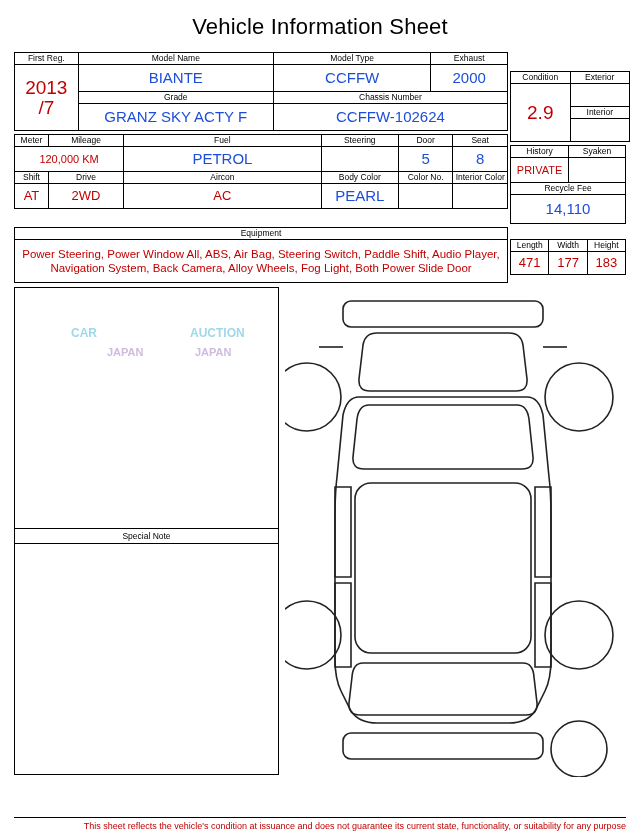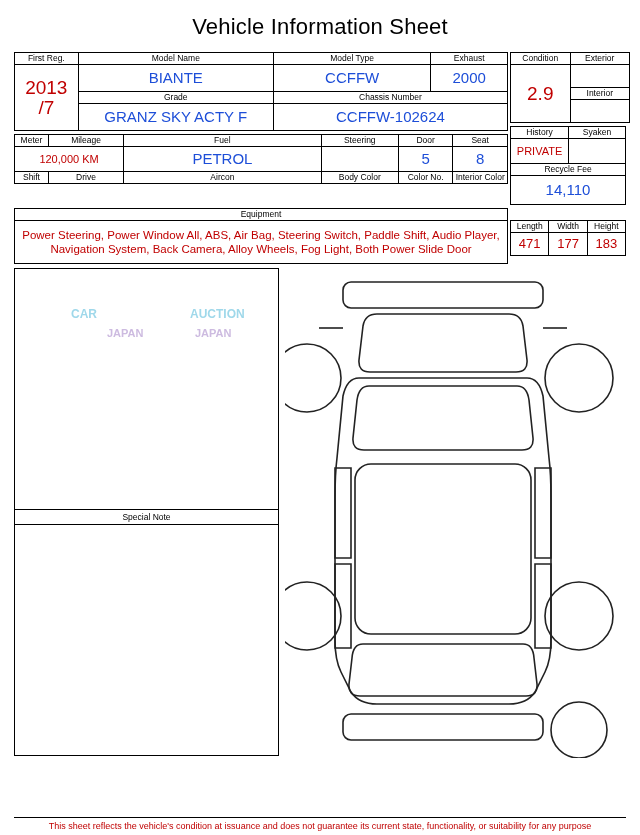--- a/index.html
+++ b/index.html
@@ -116,21 +116,21 @@
   }
   .footer {
     position: absolute;
     left: 14px;
     right: 14px;
     bottom: 4px;
     border-top: 1px solid #000000;
     font-size: 9px;
     color: #c00000;
     padding-top: 3px;
-    text-align: center;
+    text-align: right;
   }
   .wm {
     position: absolute;
     font-size: 12px;
     color: #9fd8ea;
     font-weight: bold;
     pointer-events: none;
     white-space: nowrap;
   }
   .wm2 {
@@ -200,26 +200,34 @@
           <td class="val">8</td>
         </tr>
         <tr>
           <td class="lbl">Shift</td>
           <td class="lbl">Drive</td>
           <td class="lbl">Aircon</td>
           <td class="lbl">Body Color</td>
           <td class="lbl">Color No.</td>
           <td class="lbl">Interior Color</td>
         </tr>
+        <tr>
+          <td class="val-md" style="height:24px;">AT</td>
+          <td class="val-md">2WD</td>
+          <td class="val-md">AC</td>
+          <td class="val">PEARL</td>
+          <td class="val"></td>
+          <td class="val"></td>
+        </tr>
       </tbody>
         </table>
     </div>
 
     <div class="rightblock">
-      <table class="grid" style="width:120px;">
+      <table class="grid" style="width:120px;margin-top:19px;">
         <tbody>
             <tr>
           <td class="lbl" style="width:58px;">Condition</td>
           <td class="lbl" style="width:58px;">Exterior</td>
         </tr>
         <tr>
           <td class="val-big" rowspan="3">2.9</td>
           <td class="val" style="height:22px;"></td>
         </tr>
         <tr>

